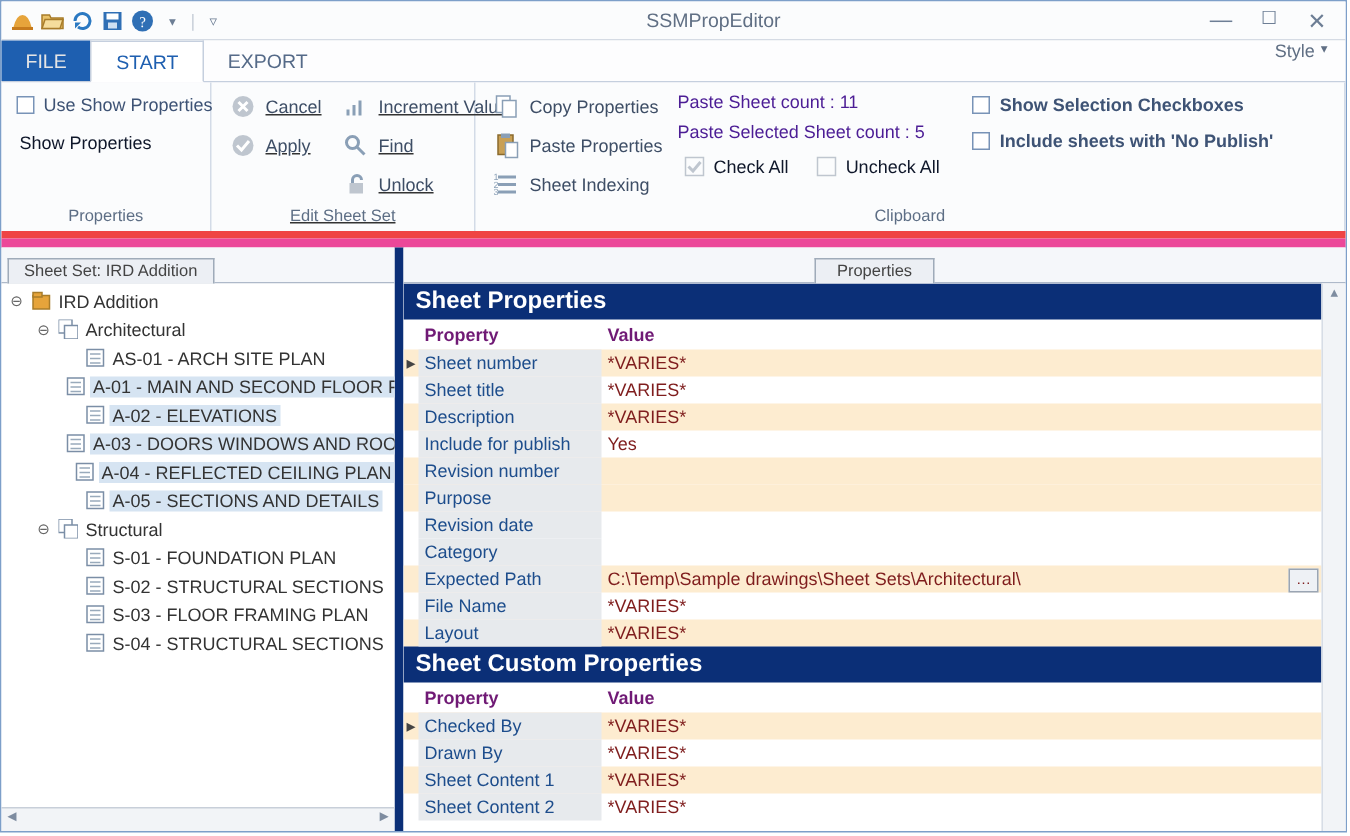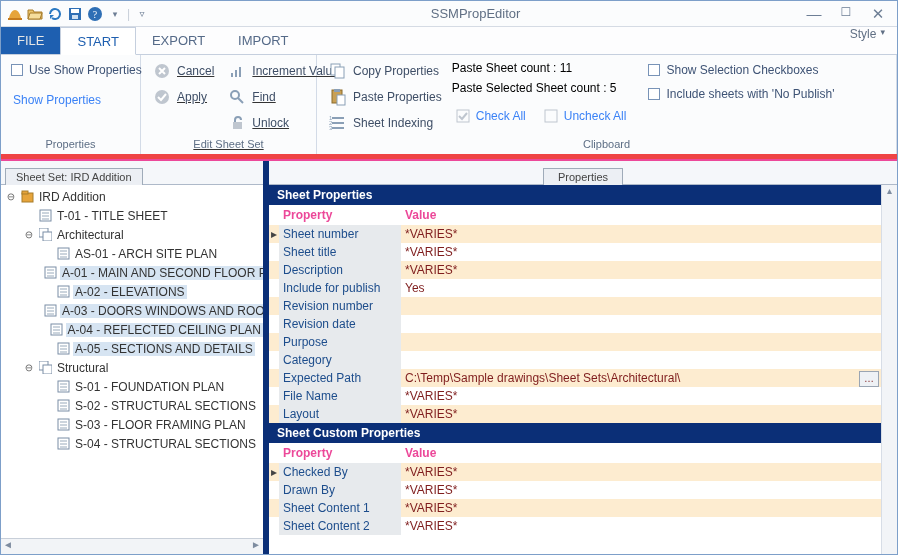--- a/index.html
+++ b/index.html
@@ -39,32 +39,32 @@
   
   .ribbon {
     height: 104px; display: flex; border-bottom: 5px solid #ef4444;
     background: #fbfcfd;
   }
   .rgroup { display: flex; flex-direction: column; border-right: 1px solid #d3dbe7; }
   .rgroup-body { flex: 1; display: flex; align-items: flex-start; padding: 4px 8px 0; gap: 6px; }
   .rgroup-lbl { text-align: center; font-size: 11px; color: #5d6e85; padding: 2px 0 4px; }
   .rcol { display: flex; flex-direction: column; gap: 2px; }
   .rbtn { display: flex; align-items: center; gap: 6px; height: 24px; padding: 0 4px; color: #3e4e66; white-space: nowrap; cursor: pointer; }
-  .rbtn.dis, .dis { color: #3b82f6; align-items: flex-end; }
+  .rbtn.dis, .dis { color: #0f172a; }
   .chk { display: flex; align-items: center; gap: 6px; height: 22px; padding: 0 2px; color: #3e5375; white-space: nowrap; }
   .chk .box { width: 12px; height: 12px; border: 1px solid #7893b7; background: #fff; }
-  .rcol-wide { min-width: 200px; }
-  .pasteinfo { color: #000000; padding: 2px 0; }
+  .rcol-wide { min-width: 200px; font-weight: bold; }
+  .pasteinfo { color: #4c1d95; padding: 2px 0; }
 
   
   .ico { width: 18px; height: 18px; display: inline-flex; align-items: center; justify-content: center; font-size: 14px; }
   .ico.small { width: 14px; height: 14px; font-size: 12px; }
 
   
-  .work { flex: 1; display: flex; min-height: 0; border-top: 2px solid #ec4899; }
+  .work { flex: 1; display: flex; min-height: 0; border-top: 6px solid #ec4899; }
 
   
   .tree-panel { width: 268px; display: flex; flex-direction: column; border-right: 6px solid #0b2f77; min-height: 0; }
   .tree-tabbar { height: 24px; display: flex; align-items: end; padding: 0 4px; background: #f5f7fa; border-bottom: 1px solid #aeb9c9; }
   .tree-tab { border: 1px solid #9fabb9; border-bottom: none; background: #eceff4; padding: 2px 10px; font-size: 11px; color: #444; position: relative; top: 1px; }
   .tree-body { flex: 1; overflow: hidden; background: #fff; padding: 2px 0; }
   .tree-scroll { height: 16px; border-top: 1px solid #c8cfd9; background: #f2f4f7; display: flex; justify-content: space-between; padding: 0 2px; color: #7e8ca0; font-size: 10px; }
   .tree ul { list-style: none; margin: 0; padding-left: 18px; }
   .tree > ul { padding-left: 4px; }
   .tn { display: flex; align-items: center; height: 19px; white-space: nowrap; overflow: hidden; cursor: pointer; }
@@ -72,23 +72,23 @@
   .tn .lbl { padding: 0 2px; }
   .tn.sel .lbl { background: #d6e4f2; }
   .node-icon { width: 14px; height: 14px; margin: 0 3px; display: inline-flex; align-items: center; justify-content: center; }
 
   
   .props-panel { flex: 1; display: flex; flex-direction: column; min-height: 0; }
   .props-tabbar { height: 24px; display: flex; align-items: end; justify-content: center; background: #f5f7fa; border-bottom: 1px solid #aeb9c9; }
   .props-tab { border: 1px solid #9fabb9; border-bottom: none; background: #eceff4; padding: 2px 14px; font-size: 11px; color: #444; position: relative; top: 1px; }
   .props-body { flex: 1; overflow: auto; background: #fff; }
 
-  .section-hdr { background: #0b2f77; color: #fff; font-weight: bold; font-size: 12px; padding: 3px 8px; }
+  .section-hdr { background: #0b2f77; color: #fff; font-weight: bold; font-size: 16px; padding: 3px 8px; }
   .grid-hdr { display: flex; }
-  .grid-hdr .cell { font-weight: bold; color: #ec4899; padding: 3px 4px; }
+  .grid-hdr .cell { font-weight: bold; color: #701a75; padding: 3px 4px; }
   .cell.prop { width: 122px; flex-shrink: 0; }
   .cell.val { flex: 1; }
   .grid-row { display: flex; height: 18px; align-items: center; }
   .grid-row.alt { background: #fdecd0; }
   .grid-row .cell.prop { background: #e7eaed; color: #1d4d8c; padding: 0 4px; height: 100%; display: flex; align-items: center; }
   .grid-row .cell.val { color: #7f1d1d; padding: 0 4px; position: relative; }
   .rowmark { width: 10px; text-align: center; color: #444; flex-shrink: 0; }
   .ellips-btn { position: absolute; right: 2px; top: 0; height: 16px; width: 20px; border: 1px solid #9aa5b3; background: #eef1f5; font-size: 10px; line-height: 14px; text-align: center; cursor: pointer; }
 
   
@@ -144,21 +144,20 @@
       <span class="win-btn">—</span>
       <span class="win-btn" style="font-size:12px;">☐</span>
       <span class="win-btn">✕</span>
     </div>
   </div>
 
   <div class="ribtabs">
     <div class="file-tab">FILE</div>
     <div class="tab sel">START</div>
     <div class="tab">EXPORT</div>
-    <div class="tab">IMPORT</div>
     <div class="ribtabs-spacer"></div>
     <div class="style-drop">
       <span>Style</span>
       <span style="font-size:9px;">▾</span>
     </div>
   </div>
 
   <div class="ribbon">
 
     <div class="rgroup" style="width:140px;">
@@ -322,34 +321,20 @@
                     <svg width="13" height="13">
                       <rect x="1" y="3" width="11" height="9" fill="#e6a43b" stroke="#a87c2a"></rect>
                       <rect x="1" y="1" width="6" height="3" fill="#e6a43b" stroke="#a87c2a"></rect>
                     </svg>
                   </span>
                   <span class="lbl">IRD Addition</span>
                 </div>
                 <ul>
                   <li>
                     <div class="tn">
-                      <span class="tw"></span>
-                      <span class="node-icon">
-                        <svg width="13" height="13">
-                          <rect x="1" y="1" width="11" height="11" fill="#fff" stroke="#7b8ea6"></rect>
-                          <line x1="3" y1="4" x2="10" y2="4" stroke="#9ab"></line>
-                          <line x1="3" y1="7" x2="10" y2="7" stroke="#9ab"></line>
-                          <line x1="3" y1="10" x2="10" y2="10" stroke="#9ab"></line>
-                        </svg>
-                      </span>
-                      <span class="lbl">T-01 - TITLE SHEET</span>
-                    </div>
-                  </li>
-                  <li>
-                    <div class="tn">
                       <span class="tw">⊖</span>
                       <span class="node-icon">
                         <svg width="13" height="13">
                           <rect x="0" y="0" width="9" height="9" fill="#fff" stroke="#7b8ea6"></rect>
                           <rect x="4" y="4" width="9" height="9" fill="#fff" stroke="#7b8ea6"></rect>
                         </svg>
                       </span>
                       <span class="lbl">Architectural</span>
                     </div>
                     <ul>
@@ -553,30 +538,30 @@
             <div class="grid-row">
               <span class="rowmark"></span>
               <span class="cell prop">Include for publish</span>
               <span class="cell val">Yes</span>
             </div>
             <div class="grid-row alt">
               <span class="rowmark"></span>
               <span class="cell prop">Revision number</span>
               <span class="cell val"></span>
             </div>
+            <div class="grid-row alt">
+              <span class="rowmark"></span>
+              <span class="cell prop">Purpose</span>
+              <span class="cell val"></span>
+            </div>
             <div class="grid-row">
               <span class="rowmark"></span>
               <span class="cell prop">Revision date</span>
               <span class="cell val"></span>
             </div>
-            <div class="grid-row alt">
-              <span class="rowmark"></span>
-              <span class="cell prop">Purpose</span>
-              <span class="cell val"></span>
-            </div>
             <div class="grid-row">
               <span class="rowmark"></span>
               <span class="cell prop">Category</span>
               <span class="cell val"></span>
             </div>
             <div class="grid-row alt">
               <span class="rowmark"></span>
               <span class="cell prop">Expected Path</span>
               <span class="cell val">C:\Temp\Sample drawings\Sheet Sets\Architectural\<span class="ellips-btn">…</span></span>
             </div>

